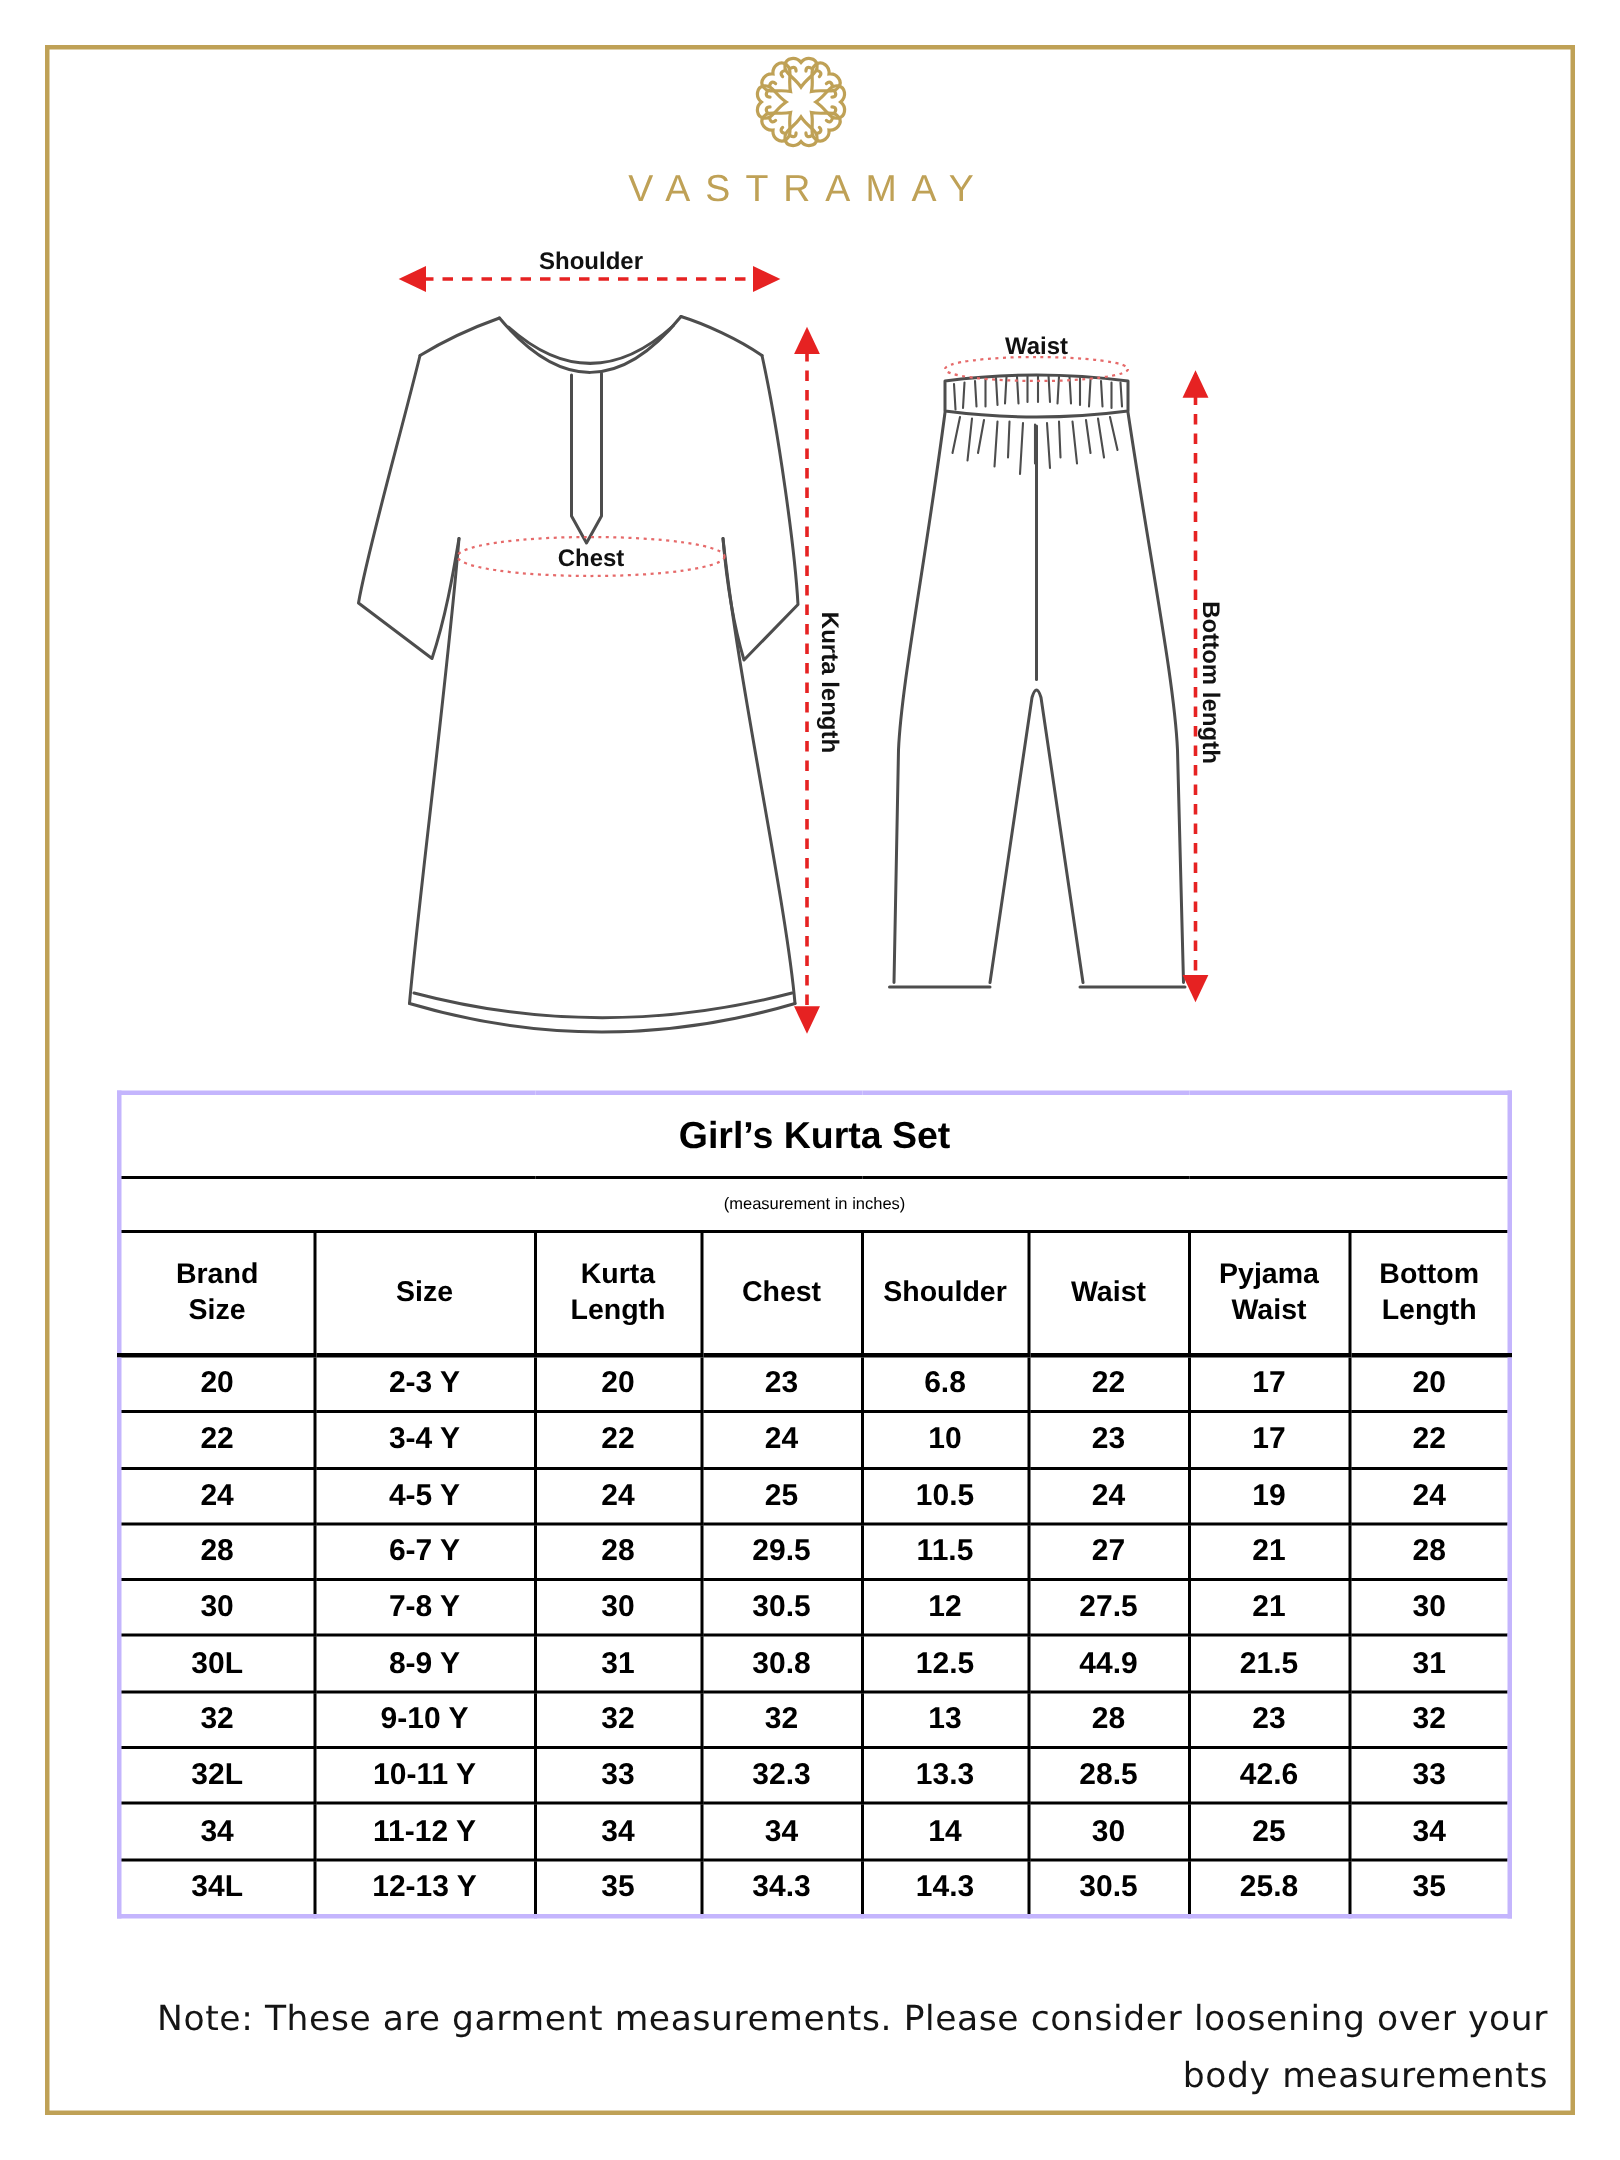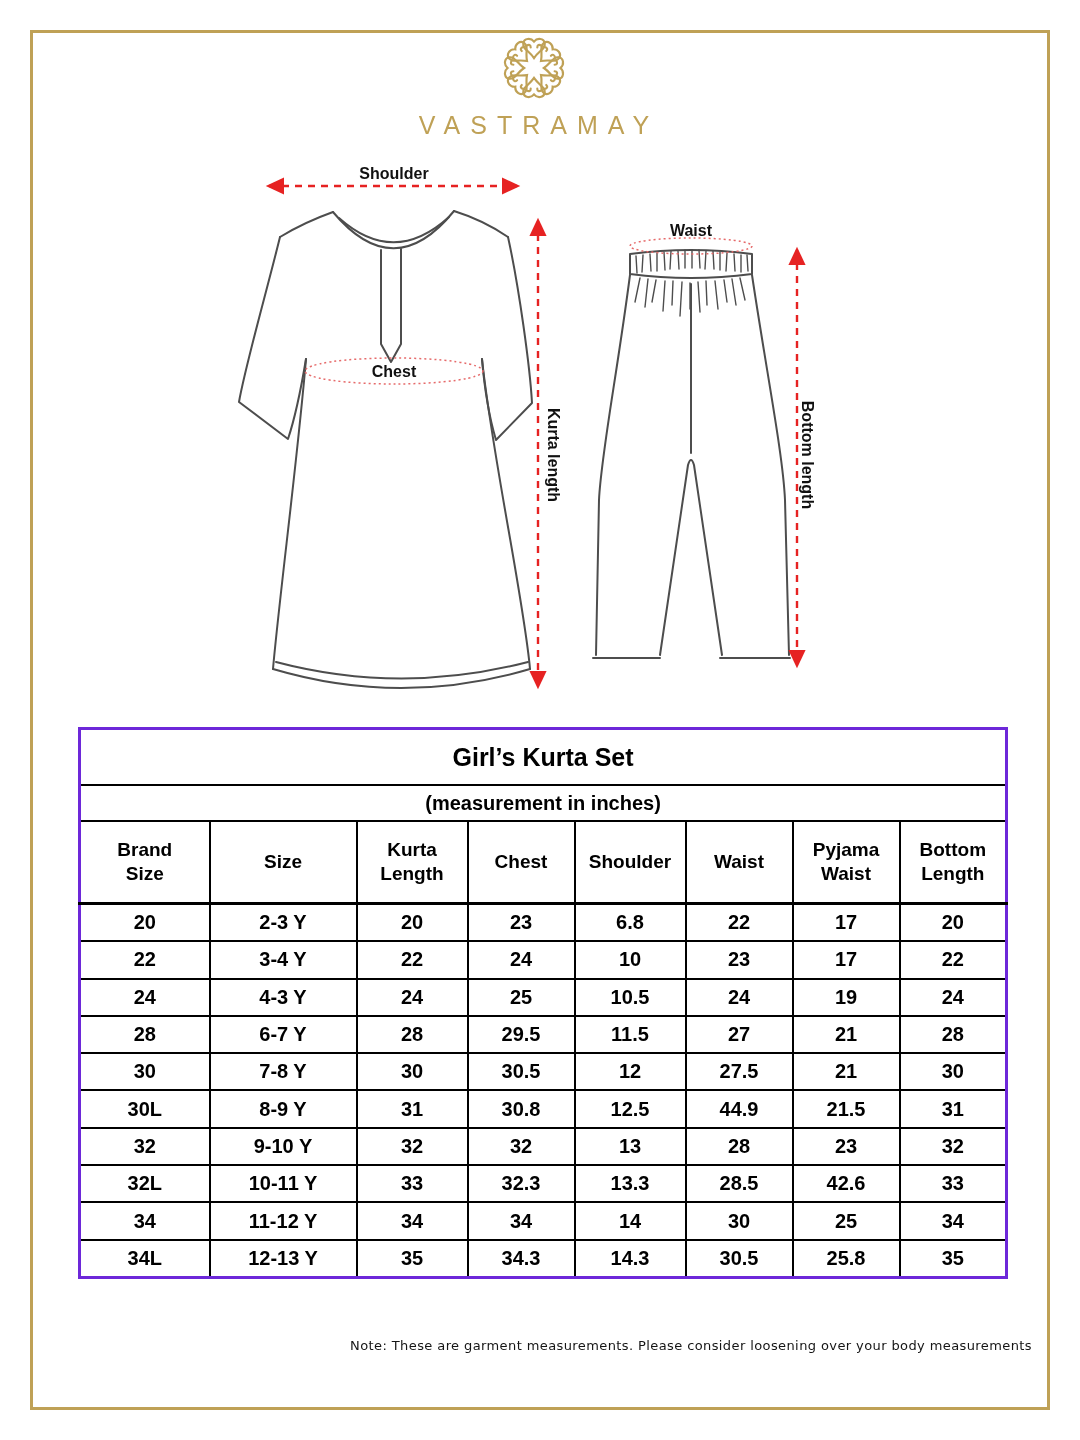--- a/index.html
+++ b/index.html
@@ -11,31 +11,31 @@
   .logo-wrap{position:absolute;top:33px;left:-6px;width:1080px;text-align:center;}
   .logo-mark{display:inline-block;}
   .brand-name{margin-top:4px;font-size:25px;font-weight:400;letter-spacing:10px;
               padding-left:10px;color:#bfa156;}
   
   .diagram{position:absolute;left:40px;top:155px;width:1000px;height:575px;}
   .diagram text{font-family:"Liberation Sans",sans-serif;font-weight:bold;
                 font-size:16px;fill:#111;}
   
   table.size-table{position:absolute;left:78px;top:727px;width:927px;
-        border-collapse:collapse;table-layout:fixed;border:3px solid #6d28d9;}
+        border-collapse:collapse;table-layout:fixed;border:3px solid #c4b5fd;}
   table.size-table th,table.size-table td{border:2px solid #000;text-align:center;
         vertical-align:middle;color:#000;}
   .t-title{height:52px;font-size:25px;font-weight:bold;}
-  .t-subtitle{height:32px;font-size:20px;font-weight:bold;}
+  .t-subtitle{height:32px;font-size:11px;font-weight:normal;}
   tr.col-head th{height:78px;font-size:19px;font-weight:bold;white-space:pre-line;
         line-height:1.25;border-bottom:3px solid #000;}
   table.size-table tbody td{height:33.3px;font-size:20px;font-weight:bold;}
   
   .note{position:absolute;left:46px;top:1327px;width:986px;text-align:right;
-        font-family:"DejaVu Sans",sans-serif;font-size:13px;letter-spacing:.4px;
+        font-family:"DejaVu Sans",sans-serif;font-size:23px;letter-spacing:.4px;
         line-height:38px;color:#151515;}
 </style>
 </head>
 <body>
 
 <div id="page">
 
   <div class="frame"></div>
 
   <div class="logo-wrap">
@@ -155,21 +155,21 @@
           <td>3-4 Y</td>
           <td>22</td>
           <td>24</td>
           <td>10</td>
           <td>23</td>
           <td>17</td>
           <td>22</td>
         </tr>
         <tr>
           <td>24</td>
-          <td>4-3 Y</td>
+          <td>4-5 Y</td>
           <td>24</td>
           <td>25</td>
           <td>10.5</td>
           <td>24</td>
           <td>19</td>
           <td>24</td>
         </tr>
         <tr>
           <td>28</td>
           <td>6-7 Y</td>

